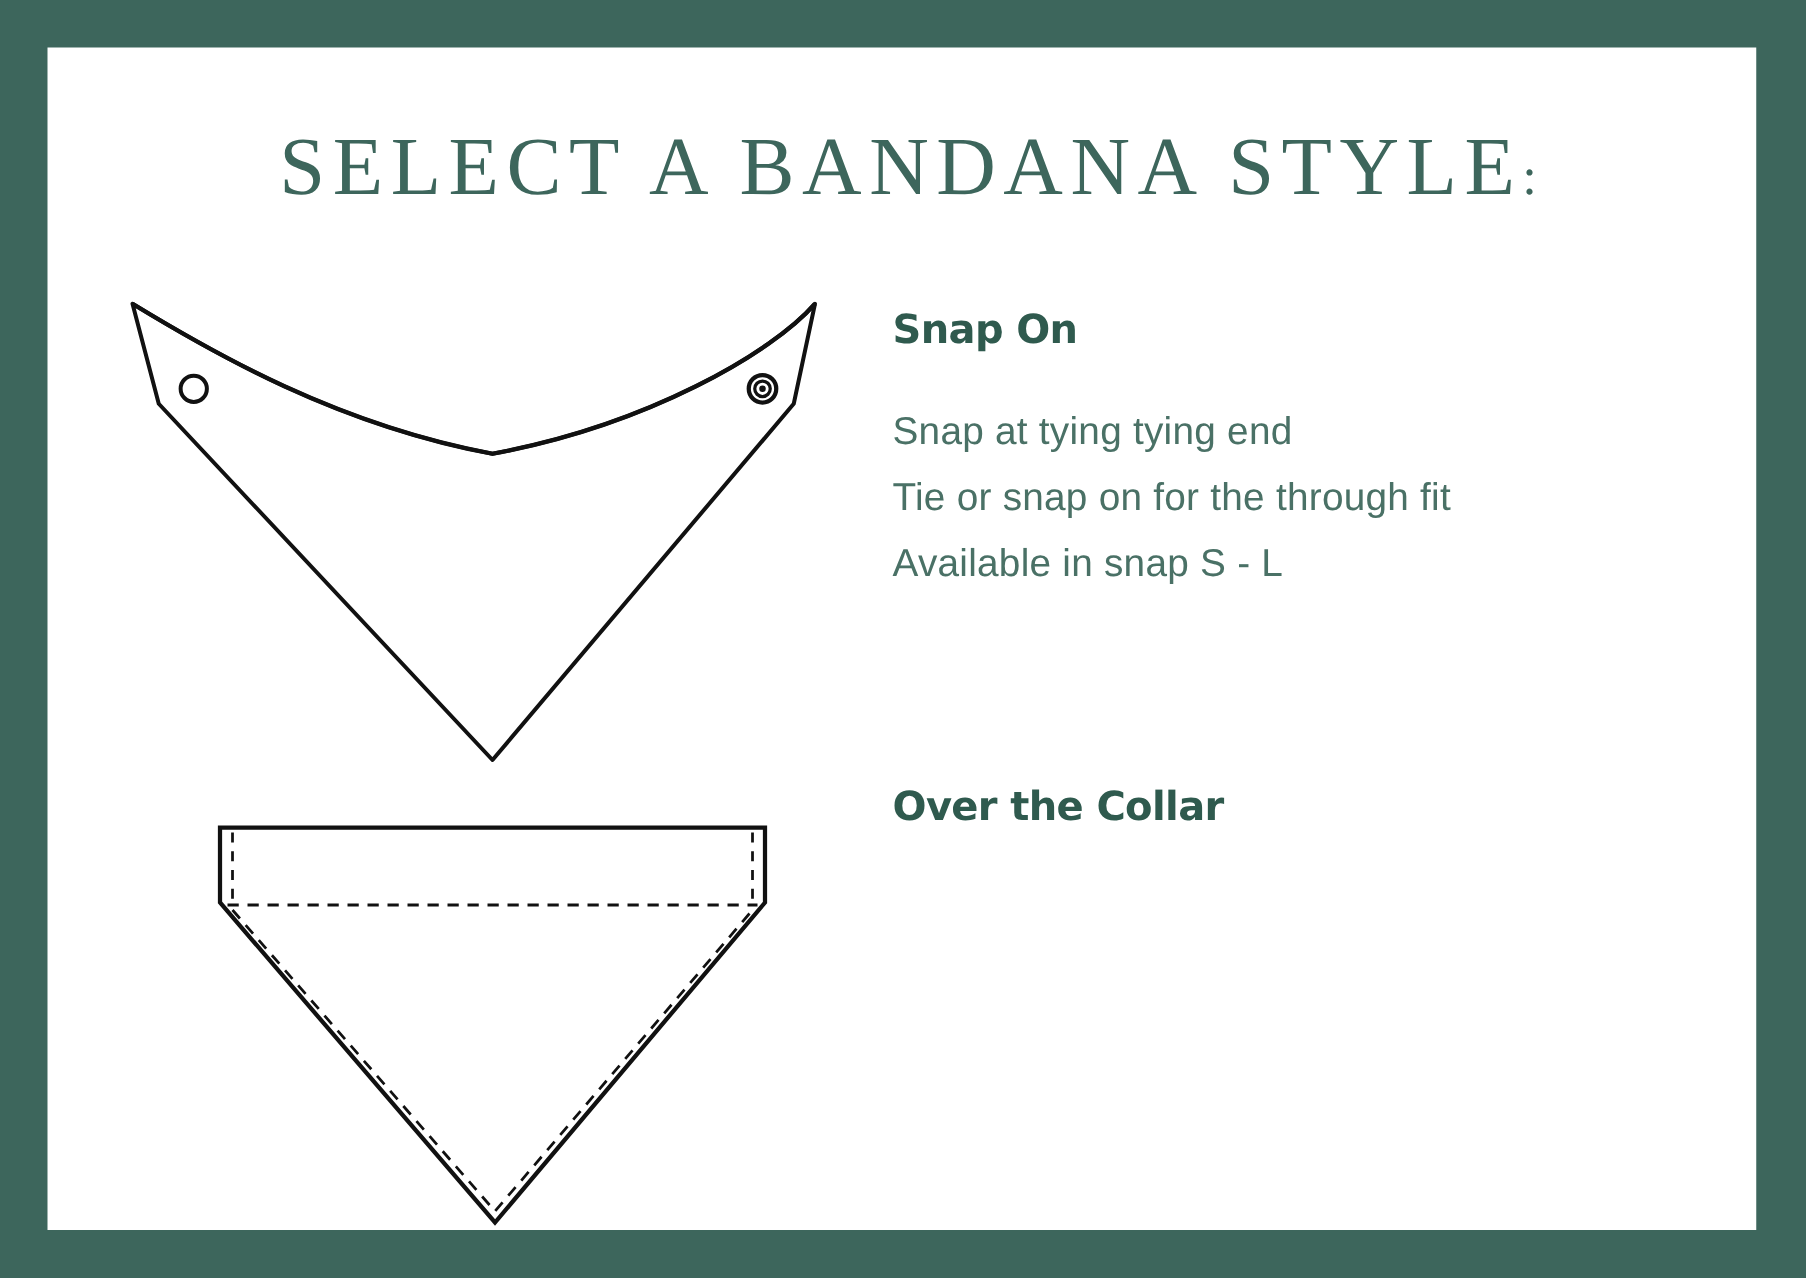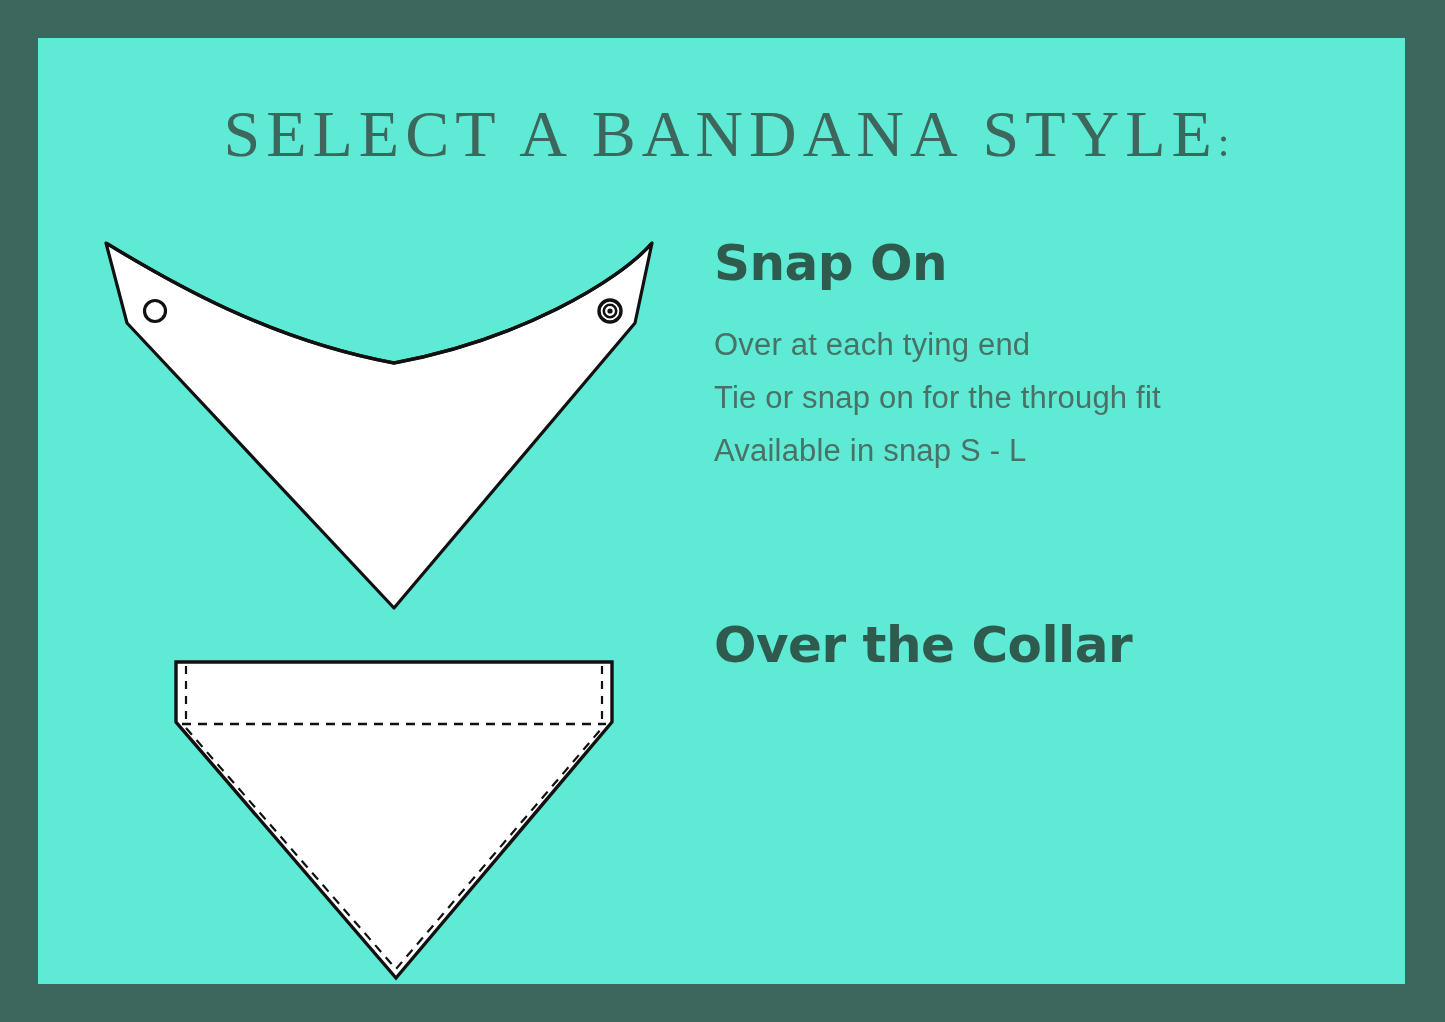--- a/index.html
+++ b/index.html
@@ -65,41 +65,41 @@
     left: 676px;
     width: 700px;
     color: #3d665c;
   }
   #block-snap   { top: 196px; }
   #block-collar { top: 578px; }
 
   .blk-title {
     font-family: "DejaVu Sans", "Liberation Sans", sans-serif;
     font-weight: 700;
-    font-size: 50px;
+    font-size: 32px;
     line-height: 58px;
     letter-spacing: -0.5px;
     color: #2f5a4e;
     margin: 0 0 26px 0;
   }
   .blk-lines {
     font-family: "Liberation Sans", "DejaVu Sans", sans-serif;
     font-weight: 300;
     font-size: 31px;
     line-height: 53px;
     color: #4a7166;
     letter-spacing: 0.2px;
   }
   .blk-line { display: block; white-space: nowrap; }
 </style>
 </head>
 <body>
 
 <div id="card" style="background: rgb(61, 102, 92);">
-  <div id="inner" style="background: #5eead4;">
+  <div id="inner" style="background: #ffffff;">
 
     <div id="title" style="color: rgb(61, 102, 92);">
       <span>SELECT A BANDANA STYLE</span><span class="colon">:</span>
     </div>
 
     <div class="illus" id="illus-snap">
       <svg width="640" height="440" viewBox="0 0 640 440" fill="none" xmlns="http://www.w3.org/2000/svg">
 
         <path d="M 56 53
                  C 120 92, 220 150, 344 173
@@ -141,21 +141,21 @@
 
         <path d="M 72 124 L 496 124" stroke="#111111" stroke-width="2.4" stroke-dasharray="9 7" fill="none"></path>
 
         <path d="M 76 128 L 286 369 L 492 128" stroke="#111111" stroke-width="2.2" stroke-dasharray="9 7" fill="none"></path>
       </svg>
     </div>
 
     <div class="textblock" id="block-snap">
       <div class="blk-title" style="color: rgb(47, 90, 78);">Snap On</div>
       <div class="blk-lines" style="color: rgb(74, 113, 102);">
-        <span class="blk-line">Over at each tying end</span>
+        <span class="blk-line">Snap at tying tying end</span>
         <span class="blk-line">Tie or snap on for the through fit</span>
         <span class="blk-line">Available in snap S - L</span>
       </div>
     </div>
 
     <div class="textblock" id="block-collar">
       <div class="blk-title" style="color: rgb(47, 90, 78);">Over the Collar</div>
     </div>
 
   </div>

